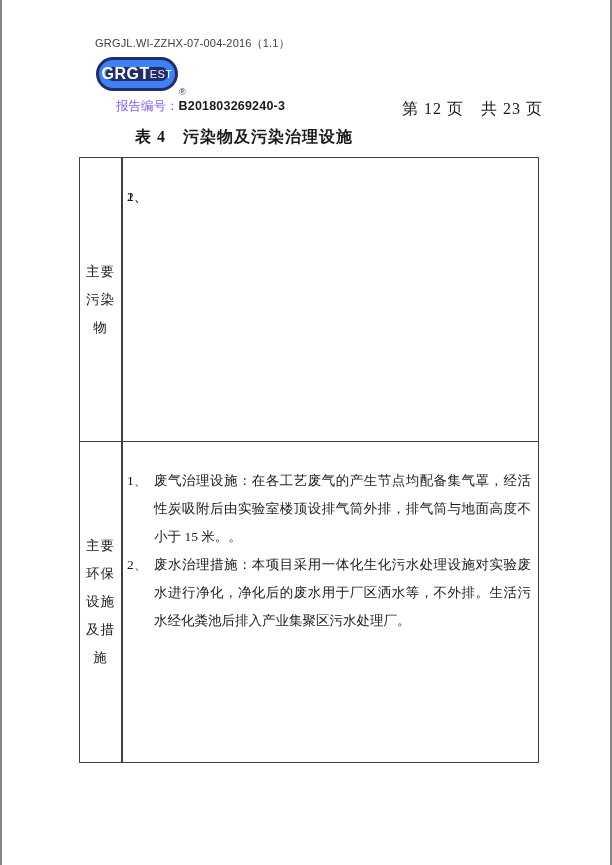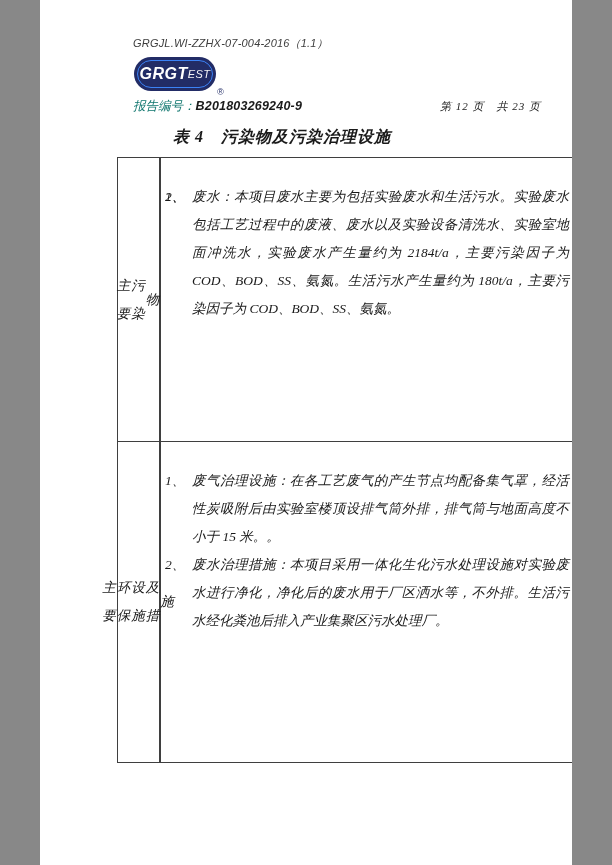--- a/index.html
+++ b/index.html
@@ -1,46 +1,45 @@
 <!DOCTYPE html>
 <html><head>
 <meta charset="utf-8">
 <style>
   * { margin: 0; padding: 0; box-sizing: border-box; }
   html, body { background: #888; }
   .page {
     position: relative;
-    width: 532px;
+    width: 608px;
     height: 865px;
     margin: 0 auto;
     background: #ffffff;
     font-family: "Liberation Serif", serif;
     color: #1a1a1a;
     overflow: hidden;
-    font-style: italic;
   }
   .doc-code {
     position: absolute;
     left: 93px; top: 36px;
     font-family: "Liberation Sans", sans-serif;
     font-size: 11px;
     color: #3d3d3d;
     letter-spacing: 0.2px;
   }
   .logo {
     position: absolute;
     left: 94px; top: 57px;
     width: 82px; height: 34px;
     background: #222c66;
     border-radius: 17px;
     padding: 3px;
   }
   .logo-inner {
     width: 100%; height: 100%;
-    border: 1px solid #3b82f6;
+    border: 7px solid #3b82f6;
     border-radius: 14px;
     display: flex;
     align-items: center;
     justify-content: center;
     font-family: "Liberation Sans", sans-serif;
     color: #ffffff;
     white-space: nowrap;
   }
   .logo-bold { font-weight: 800; font-size: 16px; letter-spacing: 0.5px; }
   .logo-light { font-weight: 300; font-size: 11px; letter-spacing: 0.5px; opacity: 0.95; }
@@ -50,31 +49,31 @@
     font-size: 9px;
     color: #222c66;
     font-family: "Liberation Sans", sans-serif;
   }
   .report-line {
     position: absolute;
     left: 93px; top: 98px;
     font-size: 12.5px;
     white-space: nowrap;
   }
-  .report-label { color: #0f766e; }
+  .report-label { color: #8b5cf6; margin-left: 21px; }
   .report-no {
     font-family: "Liberation Sans", sans-serif;
     font-weight: 700;
     font-size: 12.5px;
     letter-spacing: 0.2px;
   }
   .page-info {
     position: absolute;
     left: 400px; top: 99px;
-    font-size: 11px;
+    font-size: 16px;
     letter-spacing: 1px;
     white-space: nowrap;
   }
   .table-title {
     position: absolute;
     left: 93px; top: 127px;
     font-size: 16px;
     font-weight: 700;
     letter-spacing: 1px;
     margin-left: 40px;
@@ -85,20 +84,21 @@
     width: 460px; height: 606px;
     border: 1px solid #3f3f3f;
   }
   .t-row { display: flex; width: 100%; }
   .t-row.r1 { height: 284px; border-bottom: 1px solid #3f3f3f; }
   .t-row.r2 { height: 320px; }
   .hcell {
     width: 43px;
     border-right: 2px solid #3f3f3f;
     display: flex;
+    flex-direction: column;
     justify-content: center;
     align-items: center;
     font-size: 13.5px;
     letter-spacing: 1px;
   }
   .hcell div { line-height: 28px; text-align: center; }
   .ccell {
     flex: 1;
     padding: 25px 7px 0 4px;
     font-size: 13.5px;
@@ -123,41 +123,41 @@
 
   <div class="logo">
     <div class="logo-inner">
       <span class="logo-bold">GRGT</span>
         <span class="logo-light">EST</span>
     </div>
   </div>
   <span class="logo-reg">®</span>
 
   <div class="report-line">
-    <span class="report-label">报告编号：</span><span class="report-no">B201803269240-9</span>
+    <span class="report-label">报告编号：</span><span class="report-no">B201803269240-3</span>
   </div>
 
   <div class="page-info">第 12 页　共 23 页</div>
 
   <div class="table-title">表 4　污染物及污染治理设施</div>
 
   <div class="doc-table">
 
     <div class="t-row r1">
       <div class="hcell">
         <div>主要</div>
         <div>污染</div>
         <div>物</div>
       </div>
       <div class="ccell">
         <div class="item">
           <span class="num">1、</span>
         </div>
         <div class="item">
-          <span class="num">2、</span><span>废水：本项目废水主要为包括实验废水和生活污水。实验废水包括工艺过程中的废液、废水以及实验设备清洗水、实验室地面冲洗水，实验废水产生量约为 2184t/a，主要污染因子为 COD、BOD、SS、氨氮。生活污水产生量约为 180t/a，主要污染因子为 COD、BOD、SS、氨氮。</span>
+          <span class="num">2、</span>
         </div>
       </div>
     </div>
 
     <div class="t-row r2">
       <div class="hcell">
         <div>主要</div>
         <div>环保</div>
         <div>设施</div>
         <div>及措</div>

